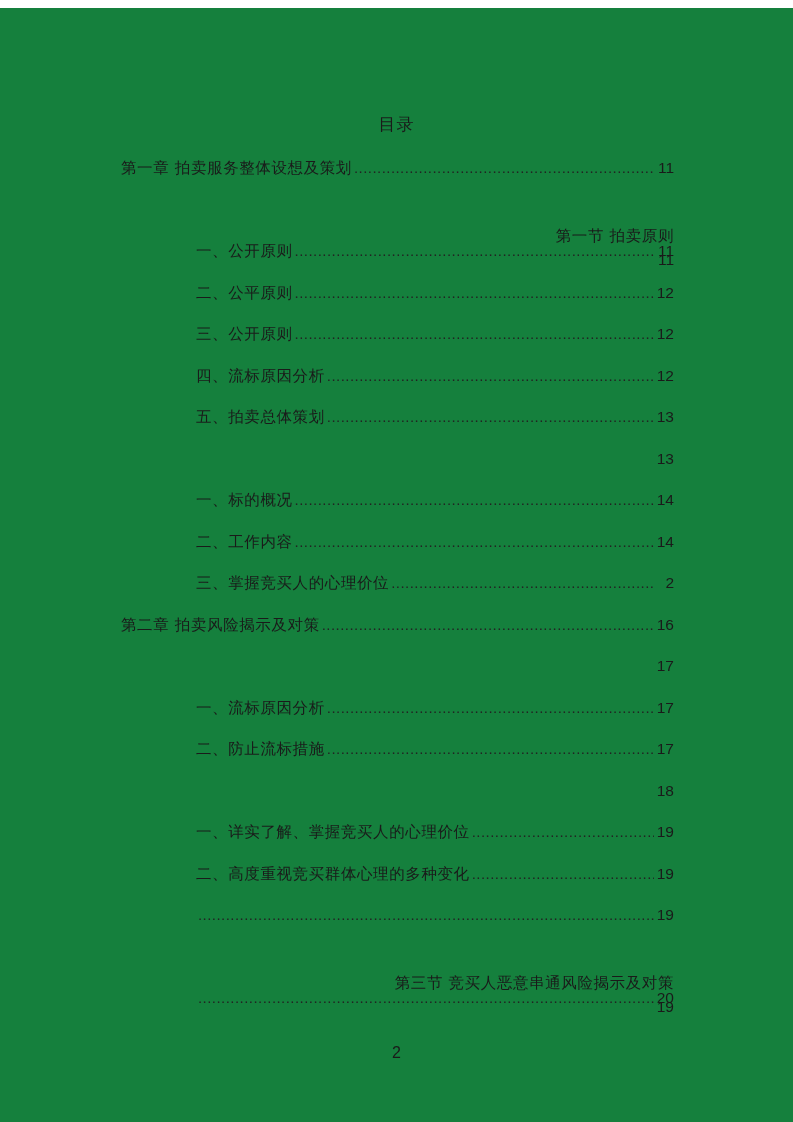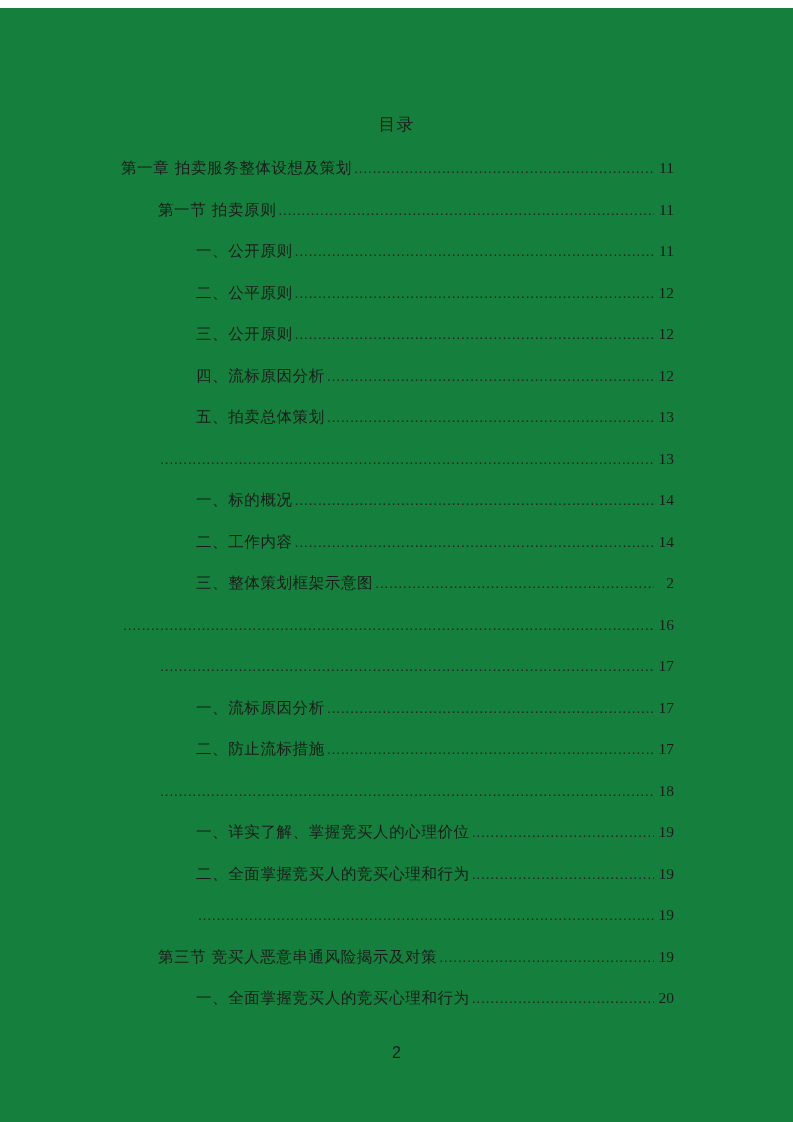--- a/index.html
+++ b/index.html
@@ -41,21 +41,21 @@
     position: absolute;
     height: 26px;
     display: flex;
     align-items: flex-end;
     font-size: 15.5px;
     line-height: 24px;
     white-space: nowrap;
     cursor: pointer;
   }
   .toc-entry.level-1 { left: 121px; width: 553px; }
-  .toc-entry.level-2 { left: 158px; width: 516px; }
+  .toc-entry.level-2 { left: 158px; width: 516px; flex-direction: column; }
   .toc-entry.level-3 { left: 196px; width: 478px; }
   .toc-label {
     flex: 0 0 auto;
     letter-spacing: 0.6px;
     margin-top: 28px;
   }
   .toc-leader {
     flex: 1 1 auto;
     overflow: hidden;
     margin: 0 2px 0 2px;
@@ -67,21 +67,21 @@
     position: absolute;
     left: 0;
     bottom: 0;
     letter-spacing: 0.45px;
     font-family: "Liberation Sans", sans-serif;
     font-size: 15px;
     color: #222;
   }
   .toc-page {
     flex: 0 0 auto;
-    font-family: Liberation Serif, serif;
+    font-family: Liberation Sans, sans-serif;
     font-size: 15.5px;
     text-align: right;
     min-width: 18px;
   }
   .page-number {
     position: absolute;
     top: 1036px;
     left: 0;
     width: 793px;
     text-align: center;
@@ -139,25 +139,26 @@
       <span class="toc-label">一、标的概况</span>
       <span class="toc-leader"></span>
       <span class="toc-page">14</span>
     </div>
     <div class="toc-entry level-3" style="top:373.5px">
       <span class="toc-label">二、工作内容</span>
       <span class="toc-leader"></span>
       <span class="toc-page">14</span>
     </div>
     <div class="toc-entry level-3" style="top:415px">
-      <span class="toc-label">三、整体策划框架示意图</span>
+      <span class="toc-label">三、掌握竞买人的心理价位</span>
       <span class="toc-leader"></span>
       <span class="toc-page">2</span>
     </div>
     <div class="toc-entry level-1" style="top:456.5px">
+      <span class="toc-label">第二章  拍卖风险揭示及对策</span>
       <span class="toc-leader"></span>
       <span class="toc-page">16</span>
     </div>
     <div class="toc-entry level-2" style="top:498px">
       <span class="toc-leader"></span>
       <span class="toc-page">17</span>
     </div>
     <div class="toc-entry level-3" style="top:539.5px">
       <span class="toc-label">一、流标原因分析</span>
       <span class="toc-leader"></span>
@@ -171,34 +172,33 @@
     <div class="toc-entry level-2" style="top:622.5px">
       <span class="toc-leader"></span>
       <span class="toc-page">18</span>
     </div>
     <div class="toc-entry level-3" style="top:664px">
       <span class="toc-label">一、详实了解、掌握竞买人的心理价位</span>
       <span class="toc-leader"></span>
       <span class="toc-page">19</span>
     </div>
     <div class="toc-entry level-3" style="top:705.5px">
-      <span class="toc-label">二、全面掌握竞买人的竞买心理和行为</span>
+      <span class="toc-label">二、高度重视竞买群体心理的多种变化</span>
       <span class="toc-leader"></span>
       <span class="toc-page">19</span>
     </div>
     <div class="toc-entry level-3" style="top:747px">
       <span class="toc-leader"></span>
       <span class="toc-page">19</span>
     </div>
     <div class="toc-entry level-2" style="top:788.5px">
       <span class="toc-label">第三节  竞买人恶意串通风险揭示及对策</span>
       <span class="toc-leader"></span>
       <span class="toc-page">19</span>
     </div>
     <div class="toc-entry level-3" style="top:830px">
-      <span class="toc-label">一、全面掌握竞买人的竞买心理和行为</span>
       <span class="toc-leader"></span>
       <span class="toc-page">20</span>
     </div>
   </div>
 
   <div class="page-number">2</div>
 </div>
 
 </body></html>

